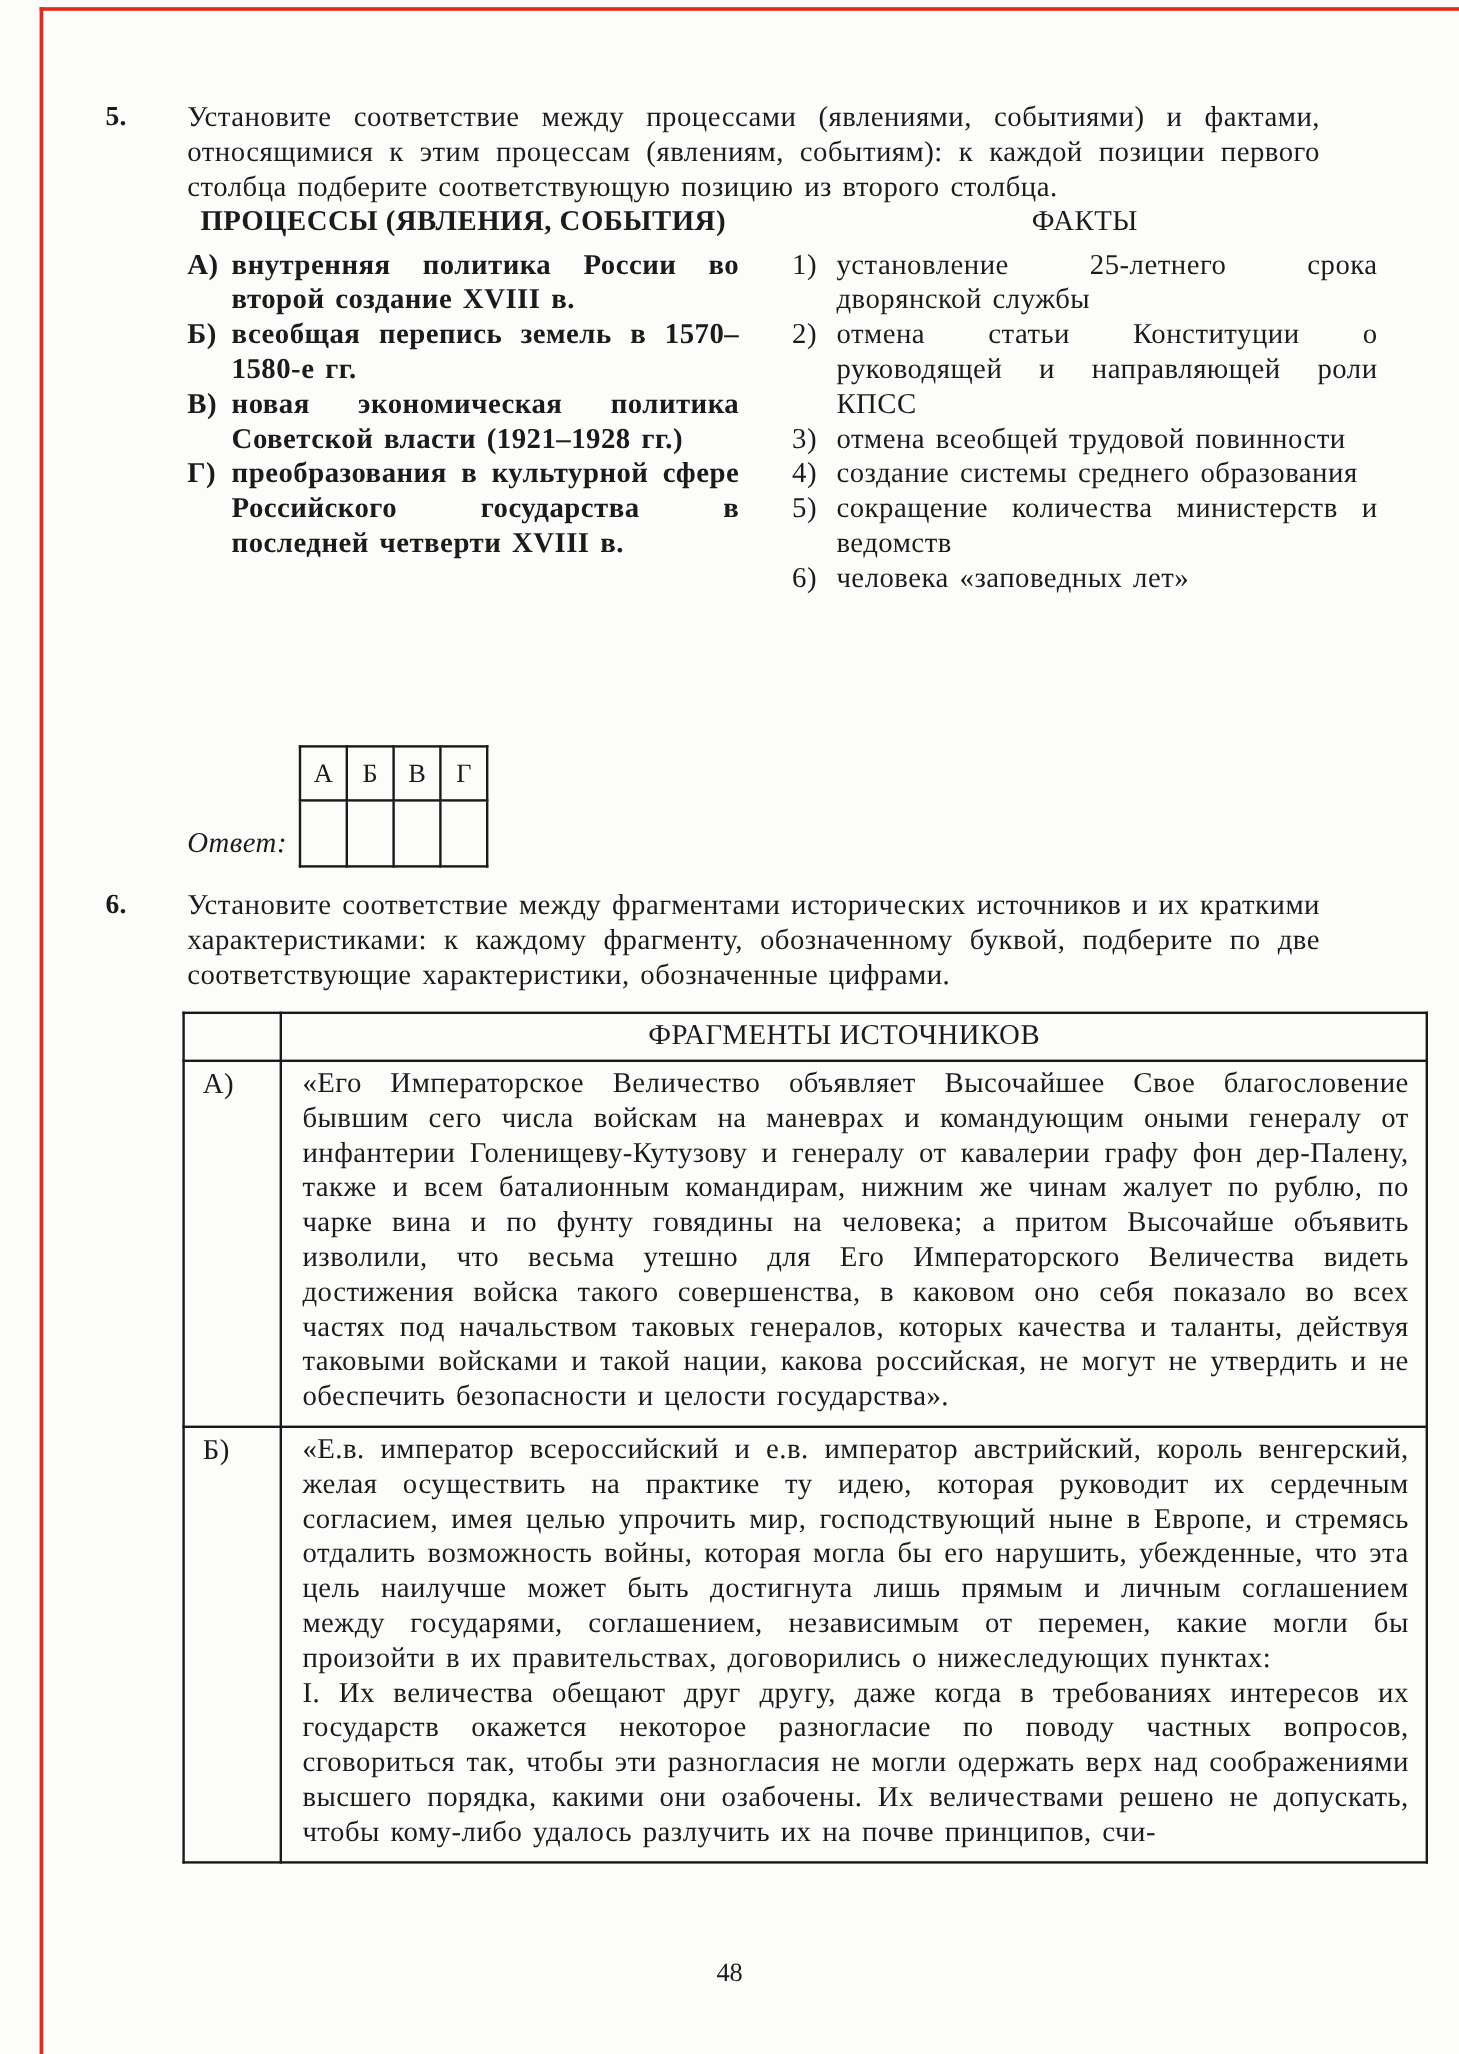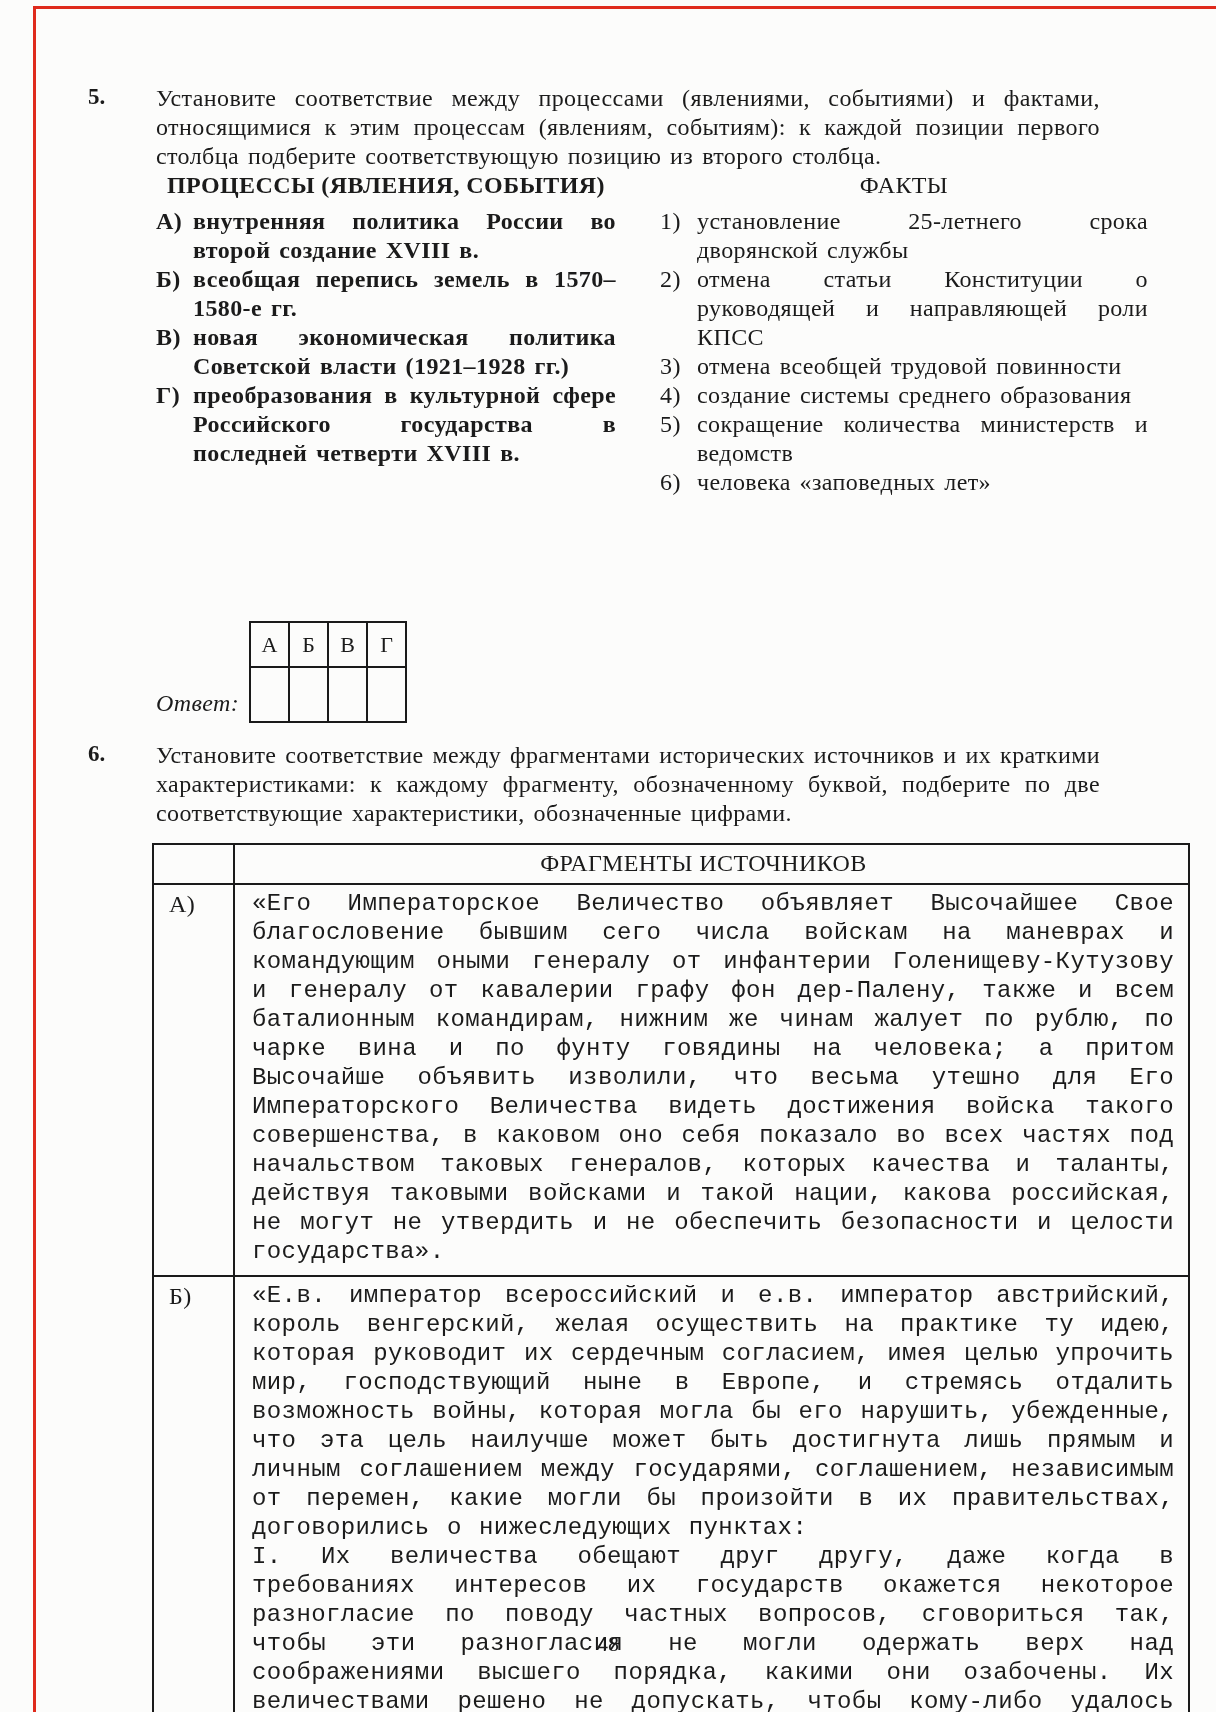--- a/index.html
+++ b/index.html
@@ -45,21 +45,21 @@
     font-size:22px; padding:0;
   }
   #answer-table tr.head td  { height:43px; }
   #answer-table tr.blank td { height:53px; }
 
   
   #q6table { position:absolute; left:152px; top:843px; width:1038px; border-collapse:collapse; }
   #q6table td { border:2.5px solid #1a1a1a; vertical-align:top; }
   .letter-cell { width:64px; padding:5px 0 0 15px; }
   .header-cell { text-align:center; padding:4px 16px 5px 0; }
-  .frag-cell   { padding:4px 14px 9px 17px; white-space:pre-line;font-family:Liberation Mono, monospace; }
+  .frag-cell   { padding:4px 14px 9px 17px; white-space:pre-line; }
   .frag-a { min-height:291px; }
   .frag-b { min-height:400px; }
 
   #pagenum { position:absolute; left:0; top:1631px; width:1216px; text-align:center; font-size:22px; }
 </style>
 </head>
 <body>
 
 <div class="page">
 

